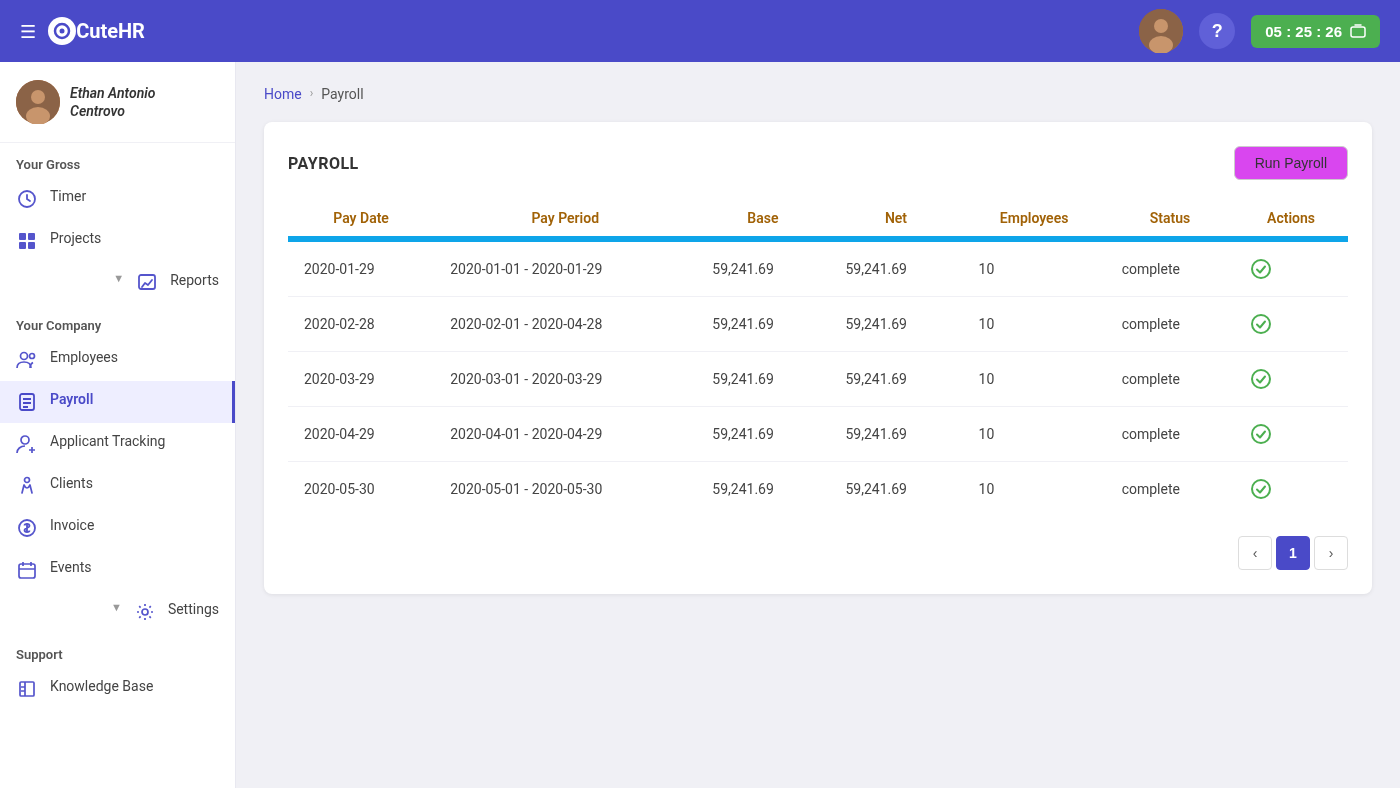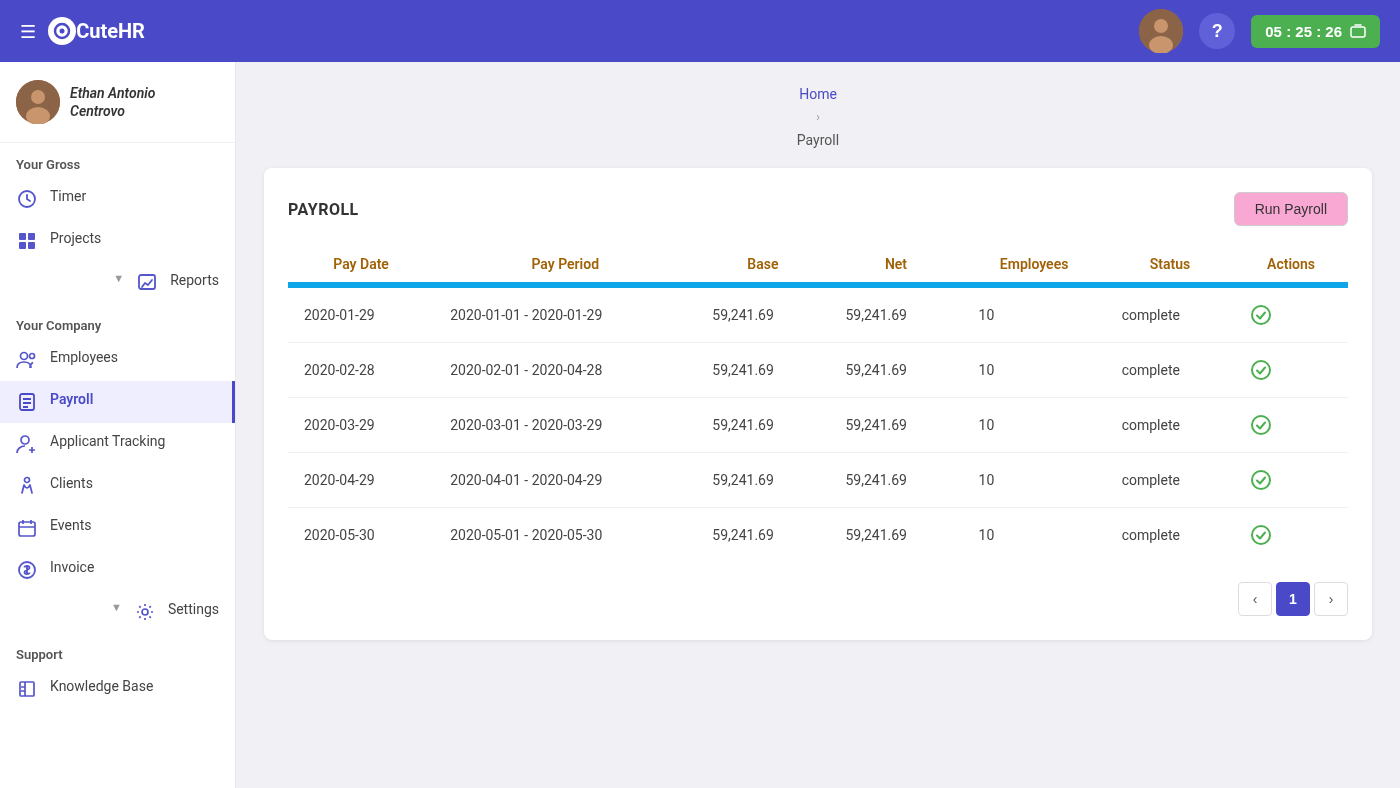--- a/index.html
+++ b/index.html
@@ -52,29 +52,29 @@
       color: #444;
       transition: background 0.15s;
       position: relative;
     }
     .sidebar-item.active { background: #eeeeff; color: #4a4ac8; font-weight: 600; border-right: 3px solid #4a4ac8; }
     .sidebar-item .icon { width: 22px; height: 22px; display: flex; align-items: center; justify-content: center; flex-shrink: 0; }
     .sidebar-item .chevron { margin-right: 0; margin-left: auto; font-size: 11px; color: #999; }
 
     
     .main-content { flex: 1; overflow-y: auto; padding: 24px 28px; background: #f0f0f5; }
-    .breadcrumb { display: flex; align-items: center; gap: 8px; font-size: 14px; margin-bottom: 20px; flex-direction: column; }
+    .breadcrumb { display: flex; gap: 8px; font-size: 14px; margin-bottom: 20px; }
     .breadcrumb-home { color: #4a4ac8; cursor: pointer; text-decoration: none; }
     .breadcrumb-sep { color: #999; font-size: 12px; }
     .breadcrumb-current { color: #555; }
 
     .card { background: white; border-radius: 8px; padding: 24px; box-shadow: 0 1px 4px rgba(0,0,0,0.08); }
     .card-header { display: flex; align-items: center; justify-content: space-between; margin-bottom: 20px; }
     .card-title { font-size: 16px; font-weight: 700; color: #333; letter-spacing: 0.5px; }
-    .run-payroll-btn { background: #f9a8d4; border: 1.5px solid #ccc; color: #333; padding: 8px 20px; border-radius: 6px; font-size: 14px; cursor: pointer; font-weight: 500; }
+    .run-payroll-btn { background: #d946ef; border: 1.5px solid #ccc; color: #333; padding: 8px 20px; border-radius: 6px; font-size: 14px; cursor: pointer; font-weight: 500; }
 
     
     .payroll-table { width: 100%; border-collapse: collapse; }
     .payroll-table th {
       text-align: center; padding: 10px 16px; font-size: 14px; font-weight: 600; color: #a16207;
       border-bottom: 6px solid #0ea5e9;
     }
     .payroll-table td {
       padding: 16px 16px; font-size: 14px; color: #444;
       border-bottom: 1px solid #f0f0f5;
@@ -220,36 +220,36 @@
         <svg width="20" height="20" viewBox="0 0 20 20" fill="none" stroke="#5555cc" stroke-width="1.7">
           <circle cx="10" cy="4" r="2.5"></circle>
           <path d="M7 9l-2 8M13 9l2 8M7 9c0 0 1.5 3 3 3s3-3 3-3" stroke-linecap="round" stroke-linejoin="round"></path>
         </svg>
       </span>
       <span>Clients</span>
     </div>
 
     <div class="sidebar-item">
       <span class="icon">
+        <svg width="20" height="20" viewBox="0 0 20 20" fill="none" stroke="#5555cc" stroke-width="1.8">
+          <circle cx="10" cy="10" r="8"></circle>
+          <path d="M10 5v10M7.5 7.5c0-1 1-1.5 2.5-1.5s2.5.7 2.5 2c0 2-5 2-5 4s1 2 2.5 2 2.5-.5 2.5-1.5"></path>
+        </svg>
+      </span>
+      <span>Invoice</span>
+    </div>
+
+    <div class="sidebar-item">
+      <span class="icon">
         <svg width="20" height="20" viewBox="0 0 20 20" fill="none" stroke="#5555cc" stroke-width="1.7">
           <rect x="2" y="4" width="16" height="14" rx="2"></rect>
           <path d="M2 9h16M6 2v4M14 2v4"></path>
         </svg>
       </span>
       <span>Events</span>
-    </div>
-
-    <div class="sidebar-item">
-      <span class="icon">
-        <svg width="20" height="20" viewBox="0 0 20 20" fill="none" stroke="#5555cc" stroke-width="1.8">
-          <circle cx="10" cy="10" r="8"></circle>
-          <path d="M10 5v10M7.5 7.5c0-1 1-1.5 2.5-1.5s2.5.7 2.5 2c0 2-5 2-5 4s1 2 2.5 2 2.5-.5 2.5-1.5"></path>
-        </svg>
-      </span>
-      <span>Invoice</span>
     </div>
 
     <div class="sidebar-item">
       <span class="chevron">▼</span>
       <span class="icon">
         <svg width="20" height="20" viewBox="0 0 20 20" fill="none" stroke="#5555cc" stroke-width="1.7">
           <circle cx="10" cy="10" r="3"></circle>
           <path d="M10 2v2M10 16v2M2 10h2M16 10h2M4.2 4.2l1.4 1.4M14.4 14.4l1.4 1.4M4.2 15.8l1.4-1.4M14.4 5.6l1.4-1.4"></path>
         </svg>
       </span>

